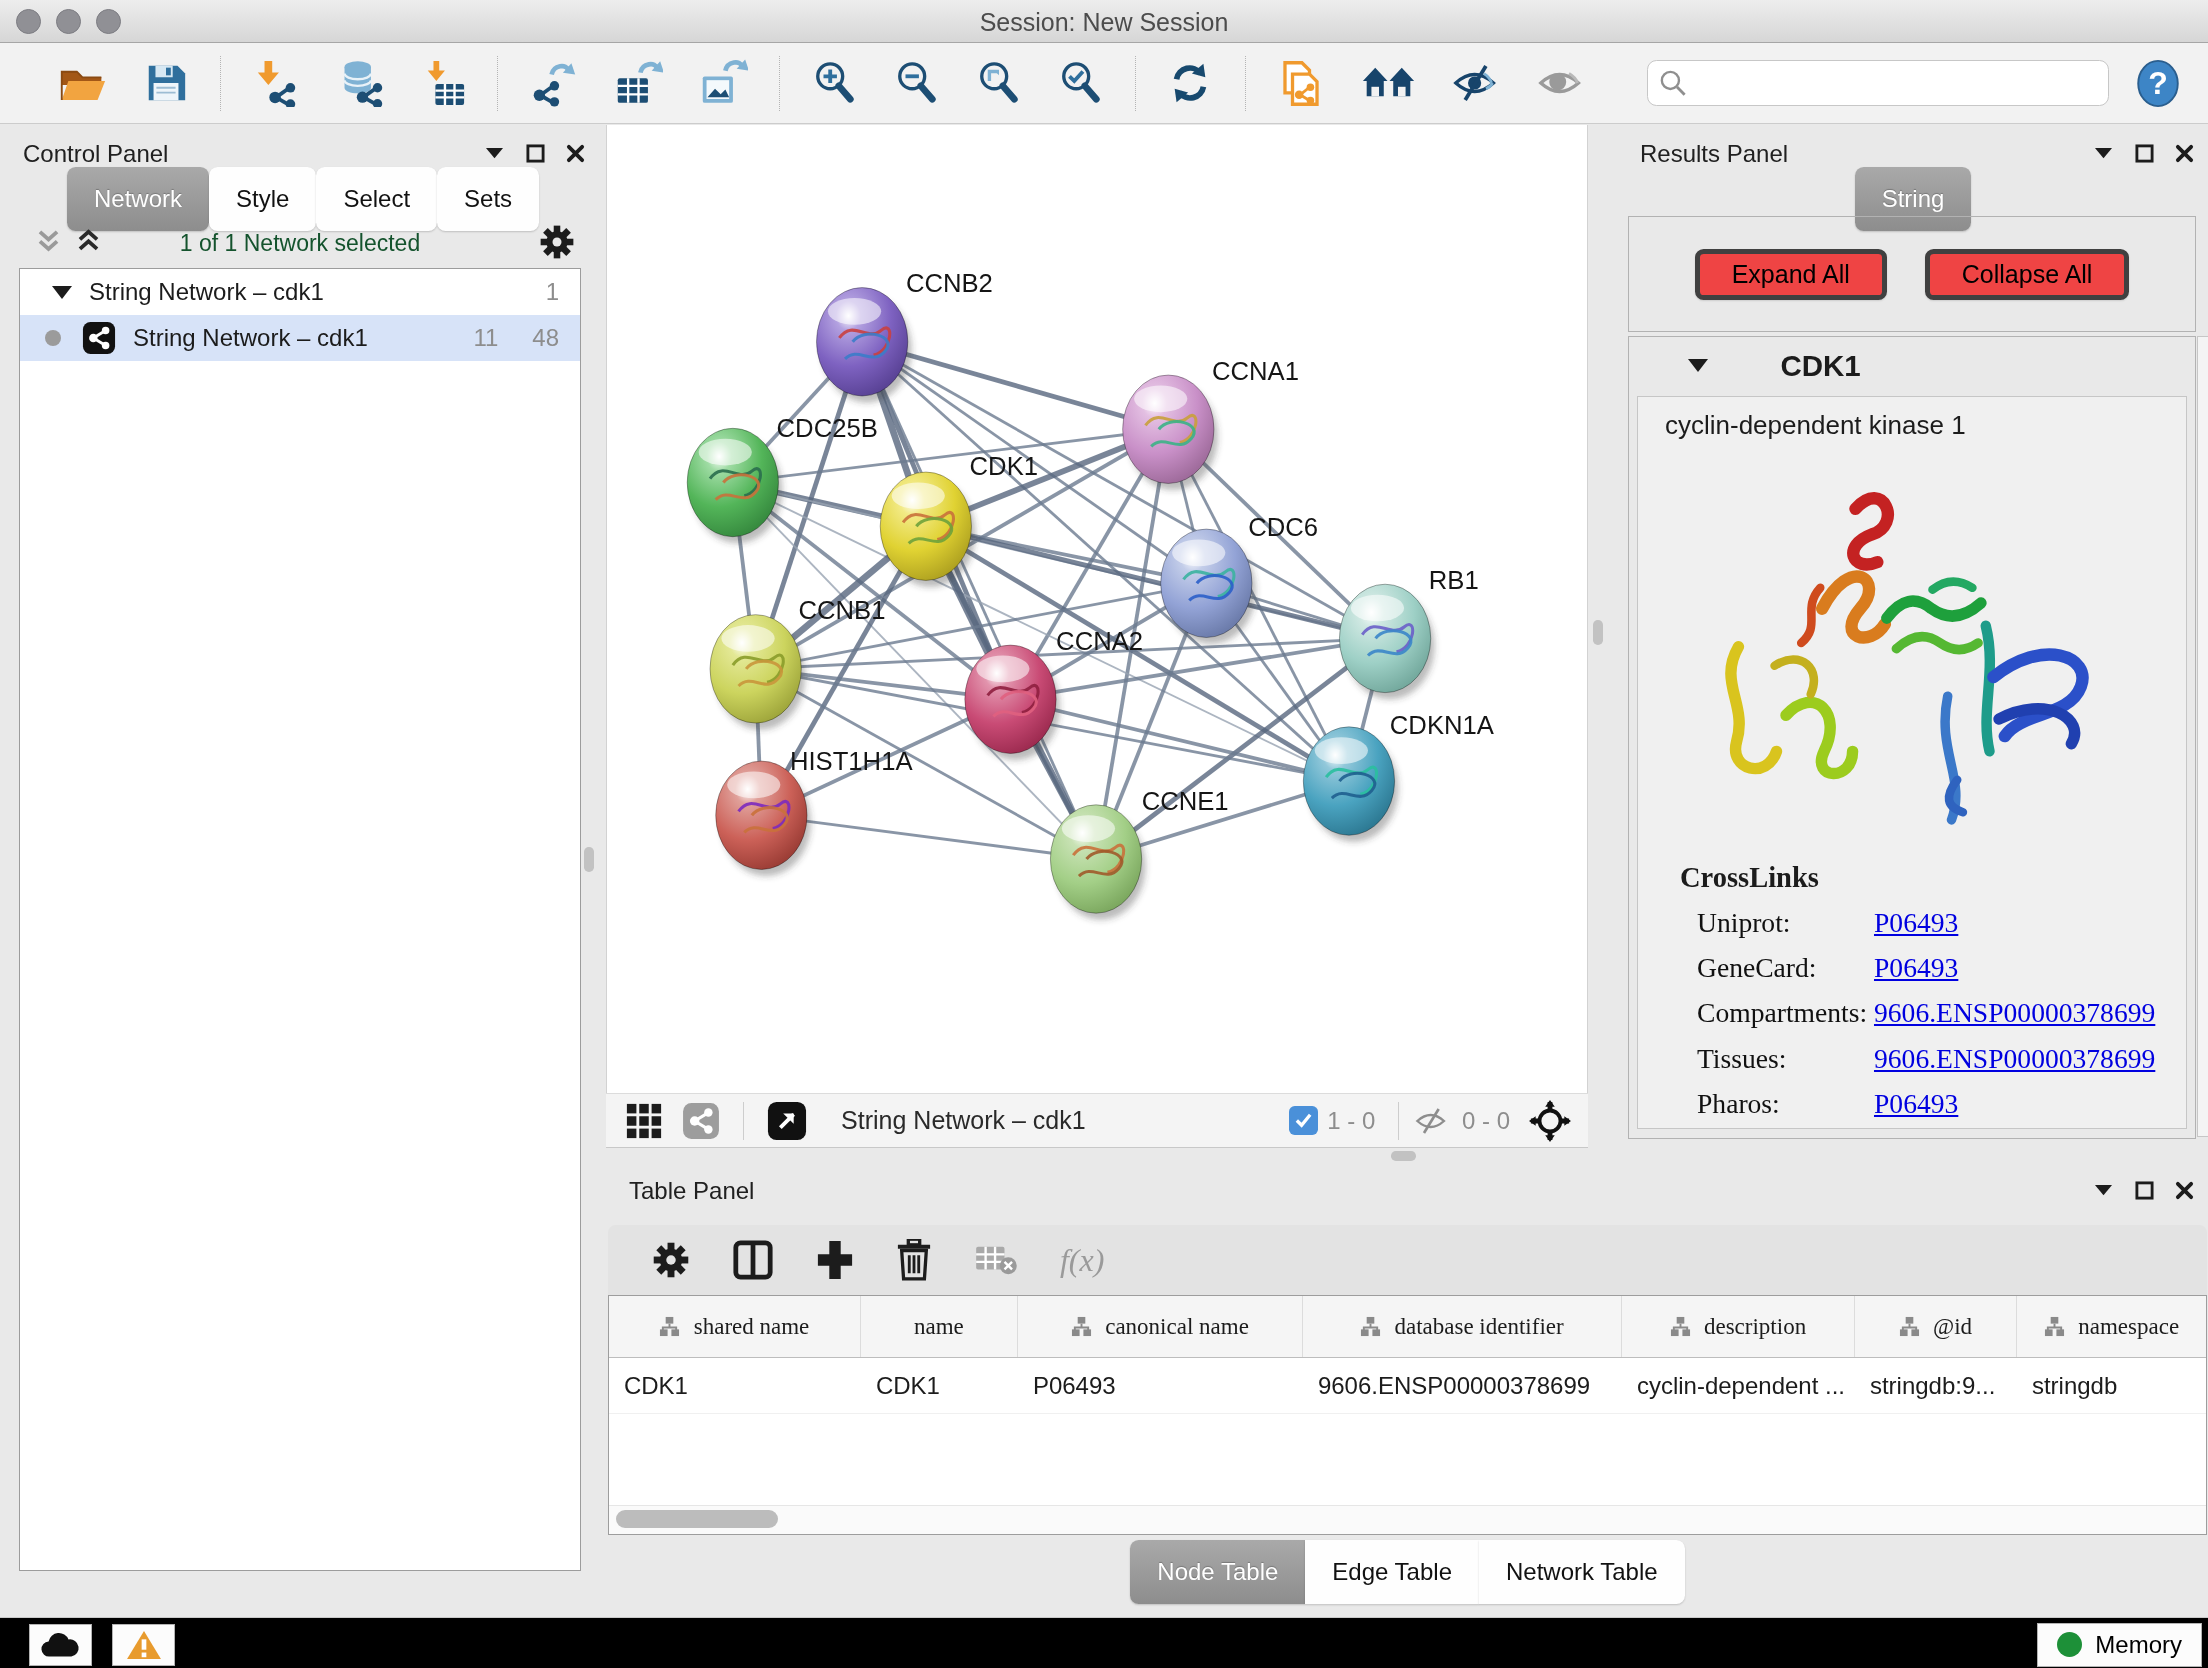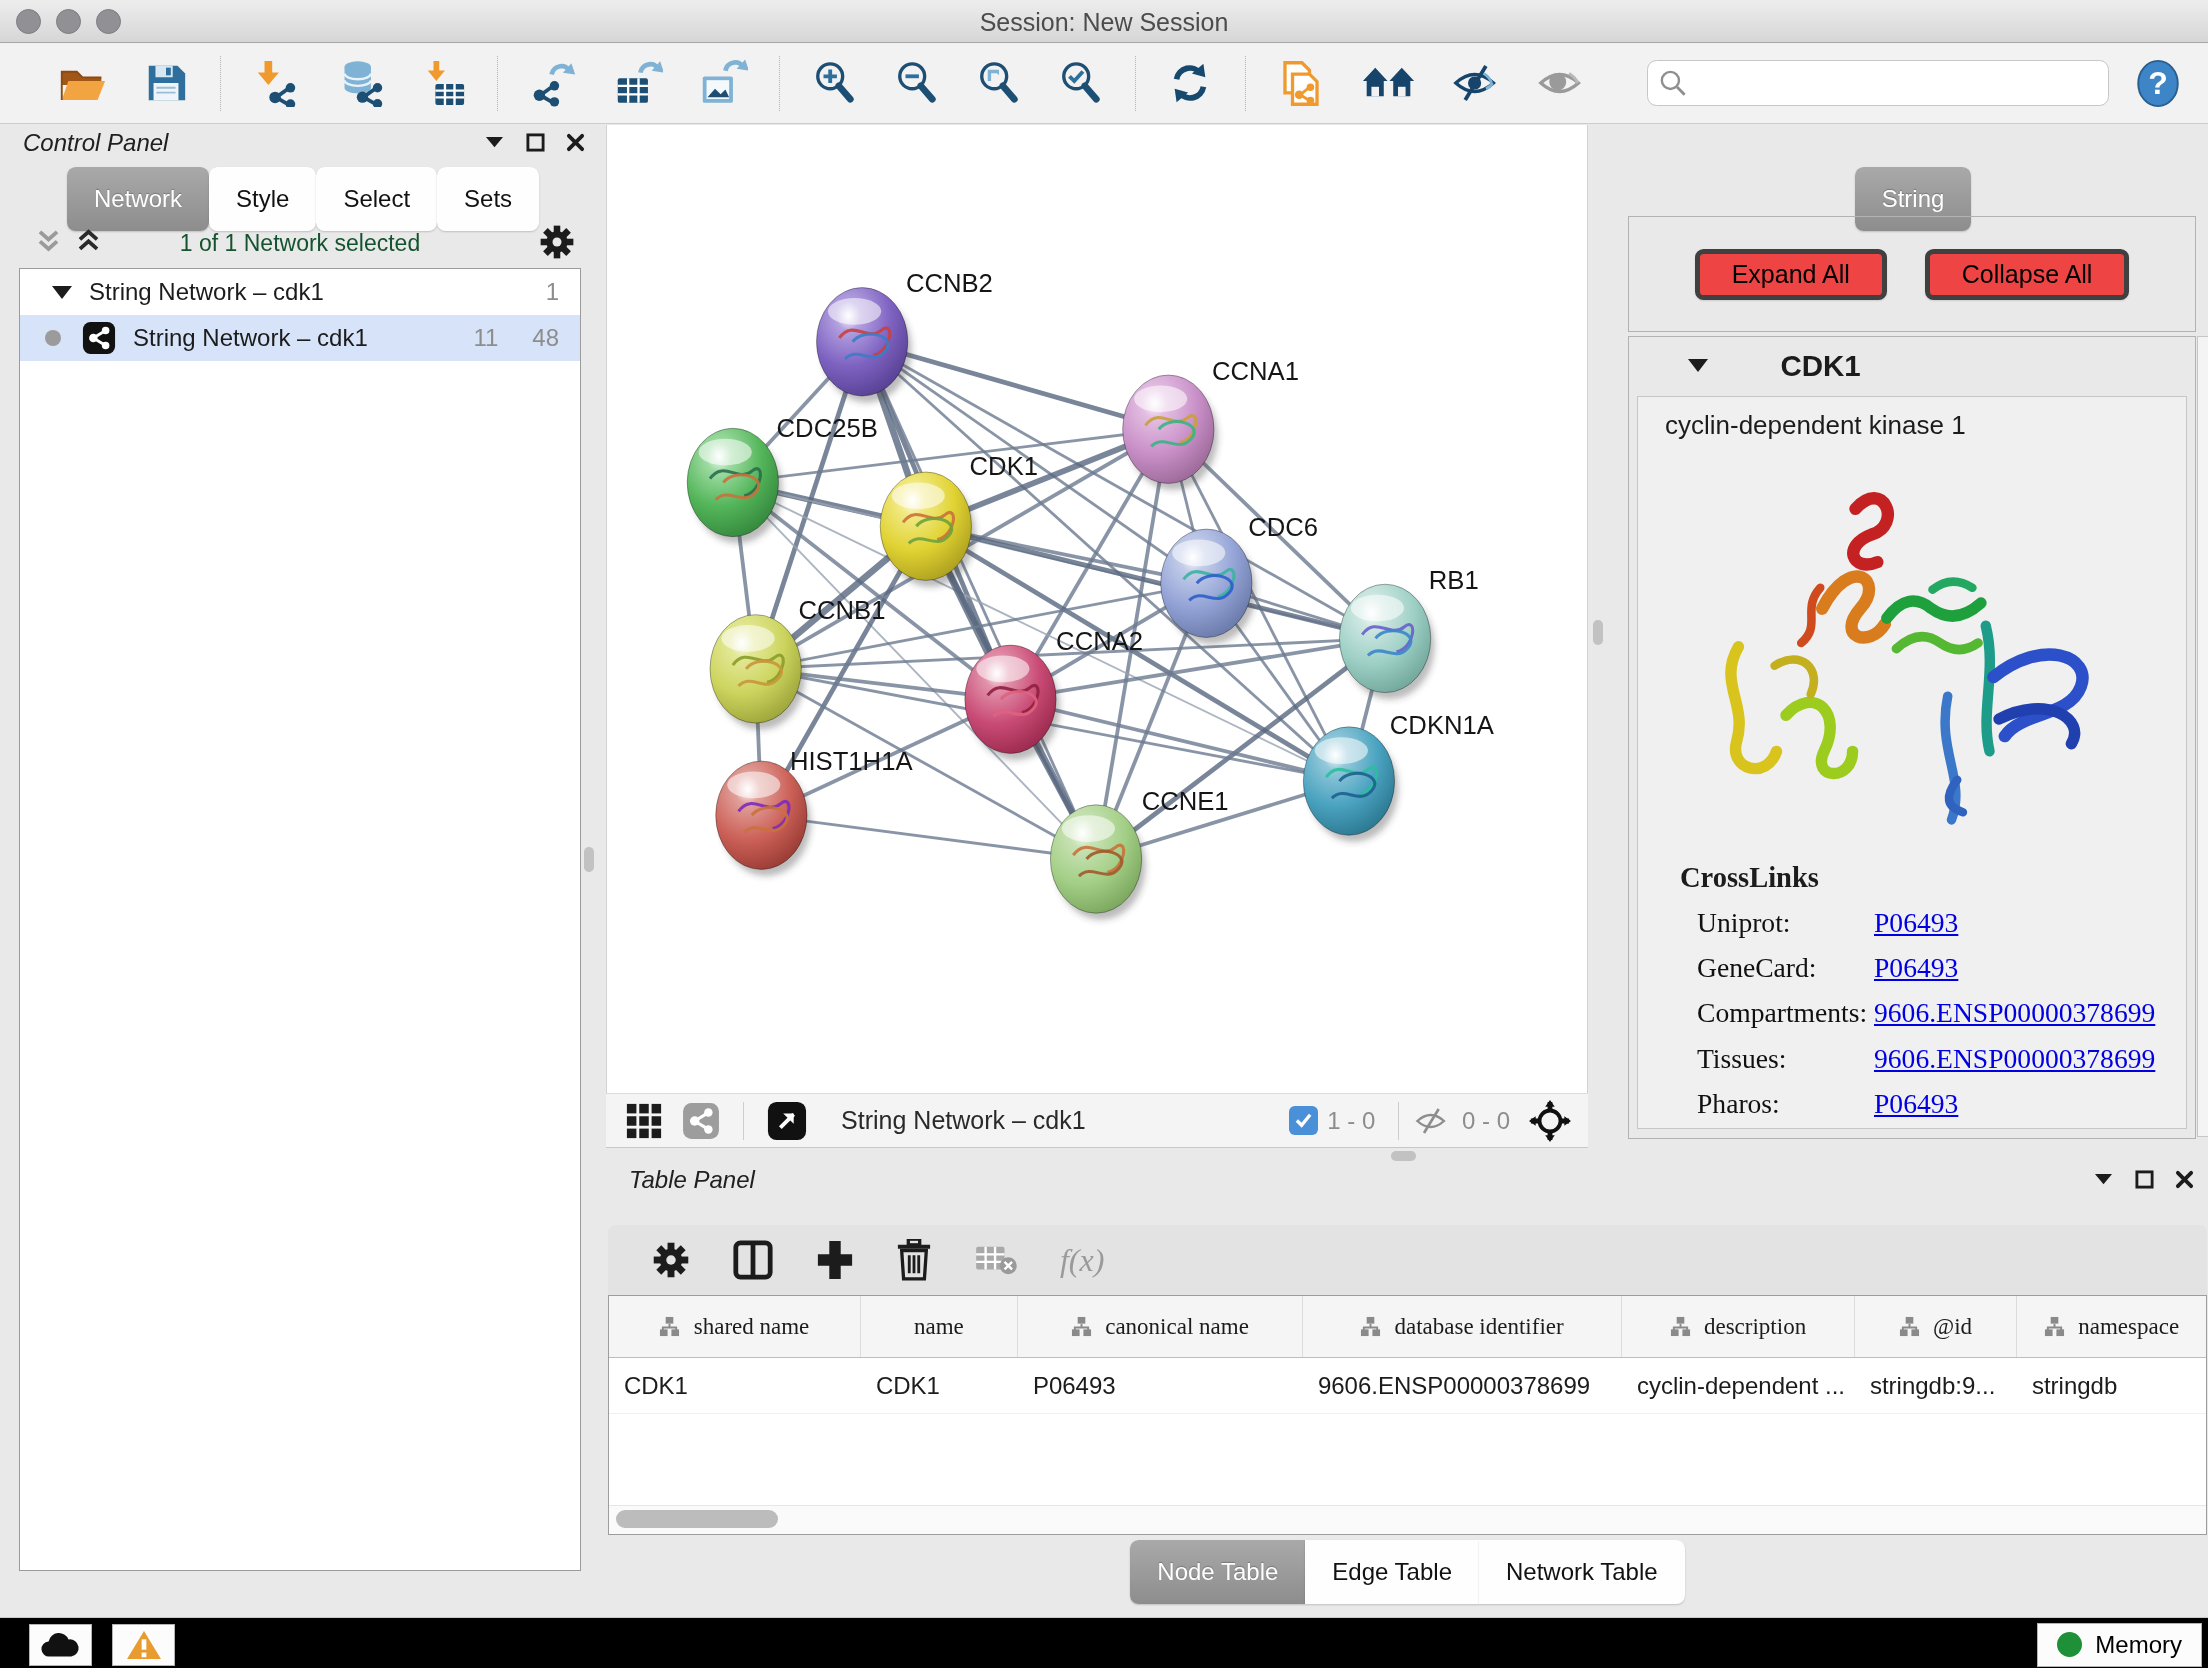--- a/index.html
+++ b/index.html
@@ -16,21 +16,21 @@
   .toolbar{position:absolute;left:0;top:43px;width:100%;height:81px;background:#f2f2f2;
     border-bottom:1px solid #cccccc;display:flex;align-items:center;padding-left:40px;box-sizing:border-box;}
   .tbtn{background:none;border:none;padding:0;margin:0 18px;cursor:pointer;display:flex;align-items:center;}
   .tsep{width:0;height:55px;border-left:1.9px dotted #b4b4b4;margin:0 13.3px;}
   .searchbox{margin-left:auto;width:462px;height:46px;background:#fff;border:1.9px solid #c7c7c7;
     border-radius:9.5px;display:flex;align-items:center;padding:0 11.4px;box-sizing:border-box;}
   .searchbox input{border:none;outline:none;font-size:23px;flex:1;background:transparent;margin-left:7.6px;
     font-family:"Liberation Sans",sans-serif;}
   .helpbtn{margin:0 28.5px 0 27px;background:none;border:none;padding:0;cursor:pointer;}
   
-  .panel-head{position:absolute;top:0;left:0;right:0;height:36px;font-style:italic;}
+  .panel-head{position:absolute;top:11px;left:0;right:0;height:36px;}
   .panel-title{position:absolute;left:23px;top:3.8px;font-size:24px;color:#202020;}
   .panel-ctrls{position:absolute;right:15px;top:7.6px;display:flex;gap:21px;align-items:center;}
   .tab{display:inline-flex;align-items:center;justify-content:center;height:64px;padding:0 27px;
        background:#fefefe;color:#111;font-size:24px;border-radius:8.6px;box-shadow:0 1px 1.9px rgba(0,0,0,.18);}
   .tab.active{background:linear-gradient(#a9a9a9,#8d8d8d);color:#fff;text-shadow:0 -1px 1px rgba(0,0,0,.25);}
   
   .control-panel{position:absolute;left:0;top:125px;width:600px;height:1492px;}
   .cp-tabs{position:absolute;left:67px;top:42px;display:flex;}
   .cp-subbar{position:absolute;left:0;right:0;top:95px;height:44px;}
   .cp-status{position:absolute;left:0;right:0;top:9.5px;text-align:center;font-size:23px;color:#14532d;}
@@ -633,20 +633,34 @@
           <svg width="42" height="42" viewBox="0 0 44 44">
             <circle cx="22" cy="22" r="11" fill="none" stroke="#111" stroke-width="4"></circle>
             <path d="M22 2v10M22 32v10M2 22h10M32 22h10" stroke="#111" stroke-width="5"></path>
             <path d="M22 0l-5 7h10zM22 44l-5-7h10zM0 22l7-5v10zM44 22l-7-5v10z" fill="#111"></path>
           </svg>
         </button>
     </div>
   </div>
 
   <div class="results-panel">
+    <div class="panel-head">
+      <div class="panel-title">Results Panel</div>
+      <div class="panel-ctrls">
+        <svg width="21" height="13.3" viewBox="0 0 22 14">
+            <path d="M2 2h18l-9 11z" fill="#1c1c1c"></path>
+          </svg>
+        <svg width="19" height="19" viewBox="0 0 20 20">
+            <rect x="2" y="2" width="16" height="16" fill="none" stroke="#1c1c1c" stroke-width="3"></rect>
+          </svg>
+        <svg width="19" height="19" viewBox="0 0 20 20">
+            <path d="M3 3l14 14M17 3L3 17" stroke="#1c1c1c" stroke-width="4" stroke-linecap="round"></path>
+          </svg>
+      </div>
+    </div>
     <div class="rp-tab"><span class="tab active">String</span></div>
     <div class="rp-box">
       <button class="rp-btn">Expand All</button>
       <button class="rp-btn">Collapse All</button>
     </div>
     <div class="rp-entry">
       <div class="rp-entry-head">
         <div class="disc"></div>
         <span class="rp-entry-name">CDK1</span>
       </div>

